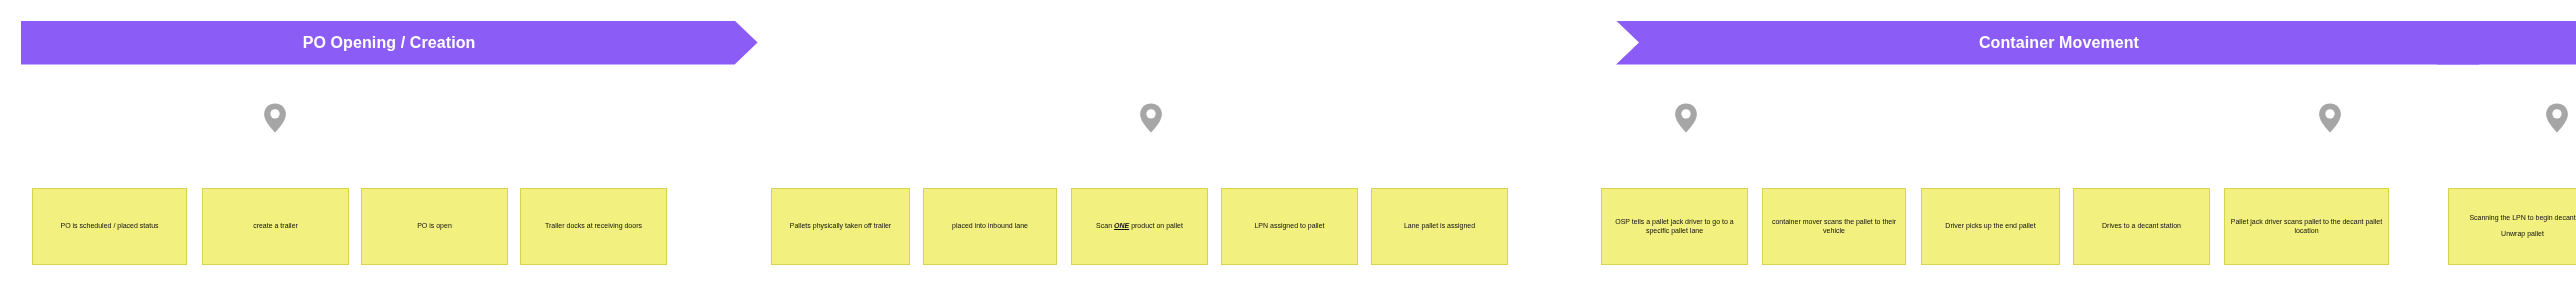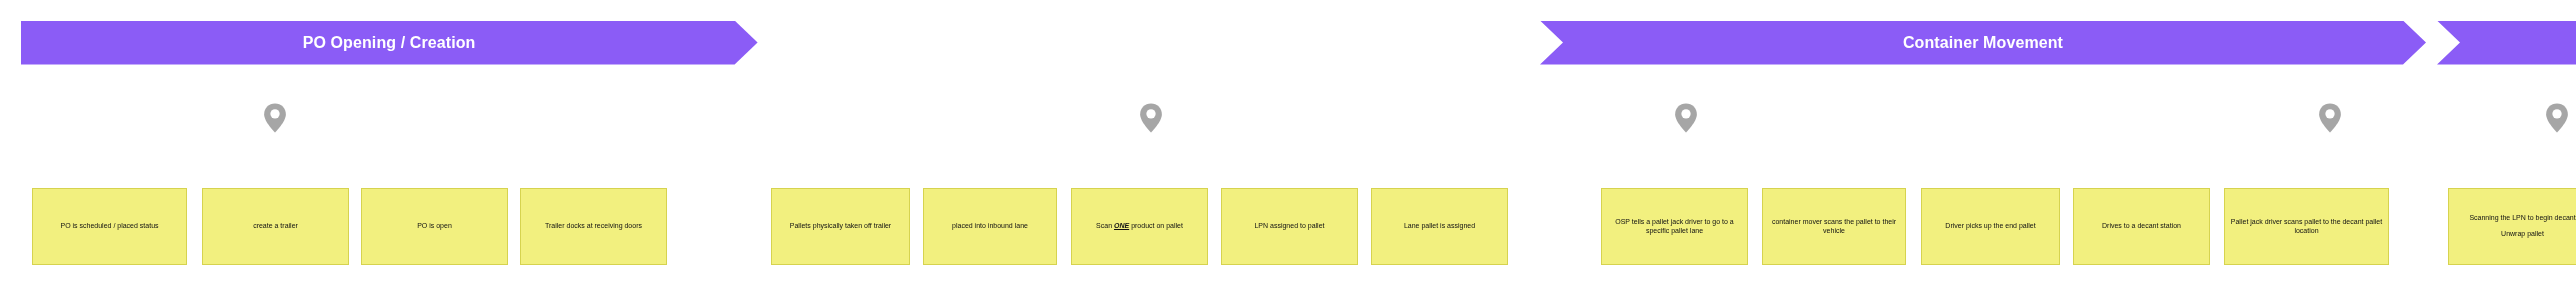--- a/index.html
+++ b/index.html
@@ -97,21 +97,21 @@
 <div id="board">
 
   <div class="phase" style="left:20.6px; width:737px;">
     <div class="chev-shadow"></div>
     <div class="chev">
       <div class="phase-label">PO Opening / Creation</div>
     </div>
   </div>
 
 
-  <div class="phase" style="left:1540px; width:886px;">
+  <div class="phase" style="left:1616px; width:886px;">
     <div class="chev-shadow notched"></div>
     <div class="chev notched">
       <div class="phase-label">Container Movement</div>
     </div>
   </div>
 
   <div class="phase" style="left:2437px; width:1200px;">
     <div class="chev-shadow notched"></div>
     <div class="chev notched">
       

